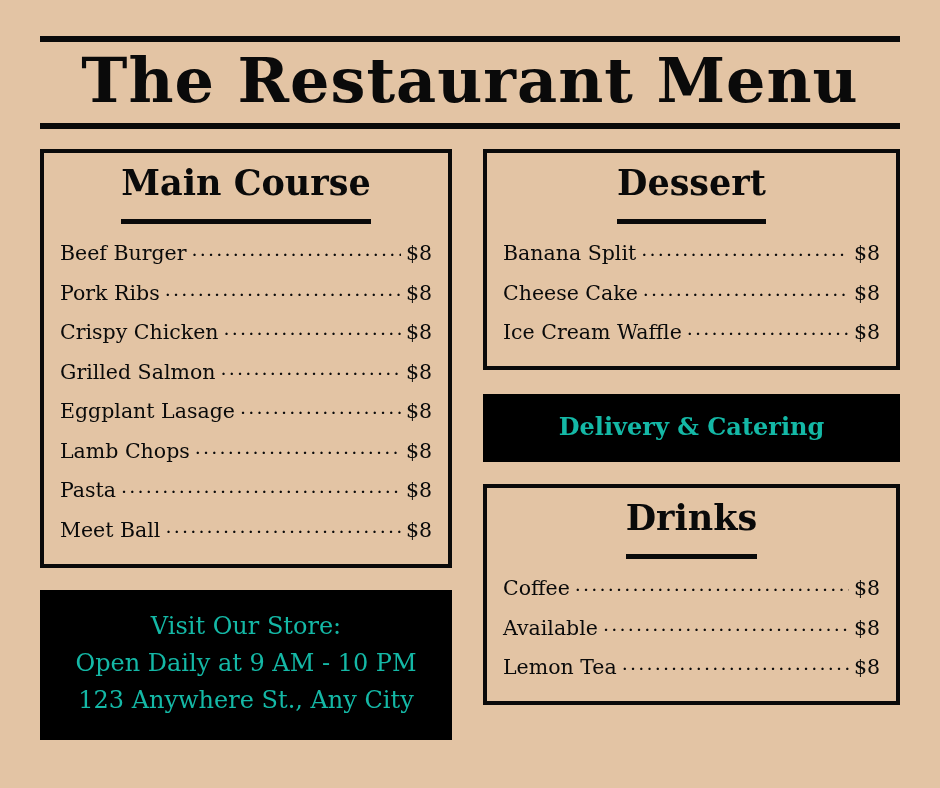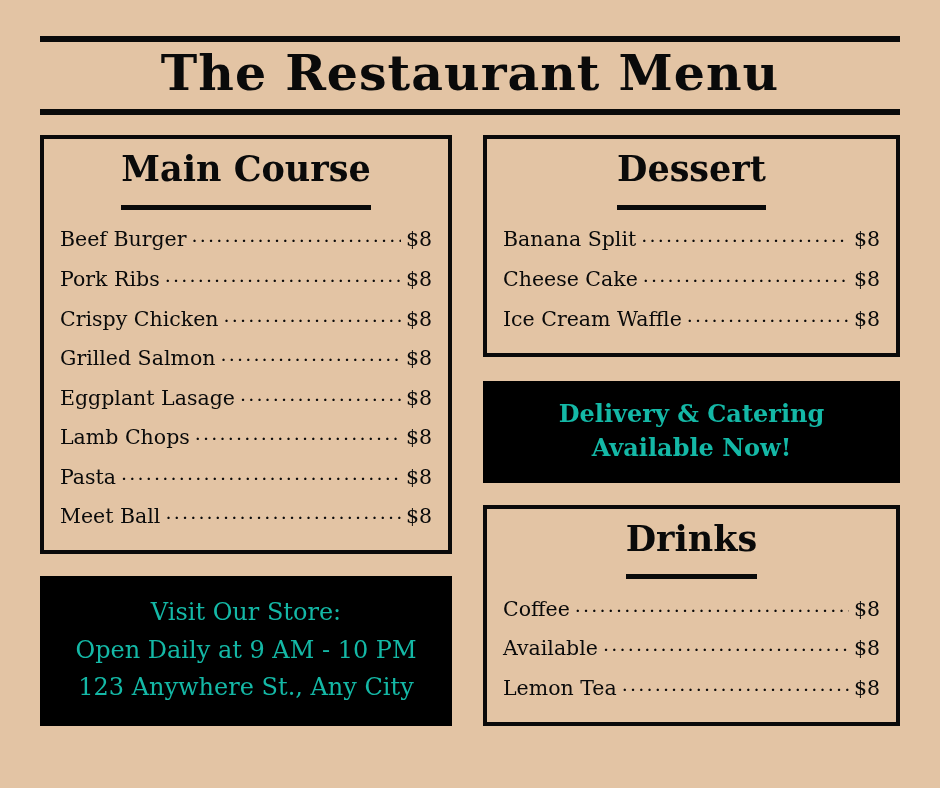--- a/index.html
+++ b/index.html
@@ -25,21 +25,21 @@
   
   .title-block {
     margin-top: 36px;
     border-top: 6px solid #0a0a0a;
     border-bottom: 6px solid #0a0a0a;
     padding: 6px 0 10px 0;
   }
   .title {
     font-family: "DejaVu Serif", serif;
     font-weight: bold;
-    font-size: 49px;
+    font-size: 62px;
     line-height: 1.05;
     letter-spacing: 1px;
     text-align: center;
     margin: 0;
     white-space: nowrap;
   }
 
   
   .columns {
     display: flex;
@@ -205,21 +205,20 @@
           <li class="item">
             <span class="item-name">Ice Cream Waffle</span>
             <span class="dots">........................................................................</span>
             <span class="item-price">$8</span>
           </li>
         </ul>
       </div>
 
       <div class="black-box promo">
         <div>Delivery &amp; Catering</div>
-        <div>Available Now!</div>
       </div>
 
       <div class="panel" style="margin-top:22px;">
         <div class="panel-head">
           <span>Drinks</span>
         </div>
         <ul class="items">
           <li class="item">
             <span class="item-name">Coffee</span>
             <span class="dots">........................................................................</span>

